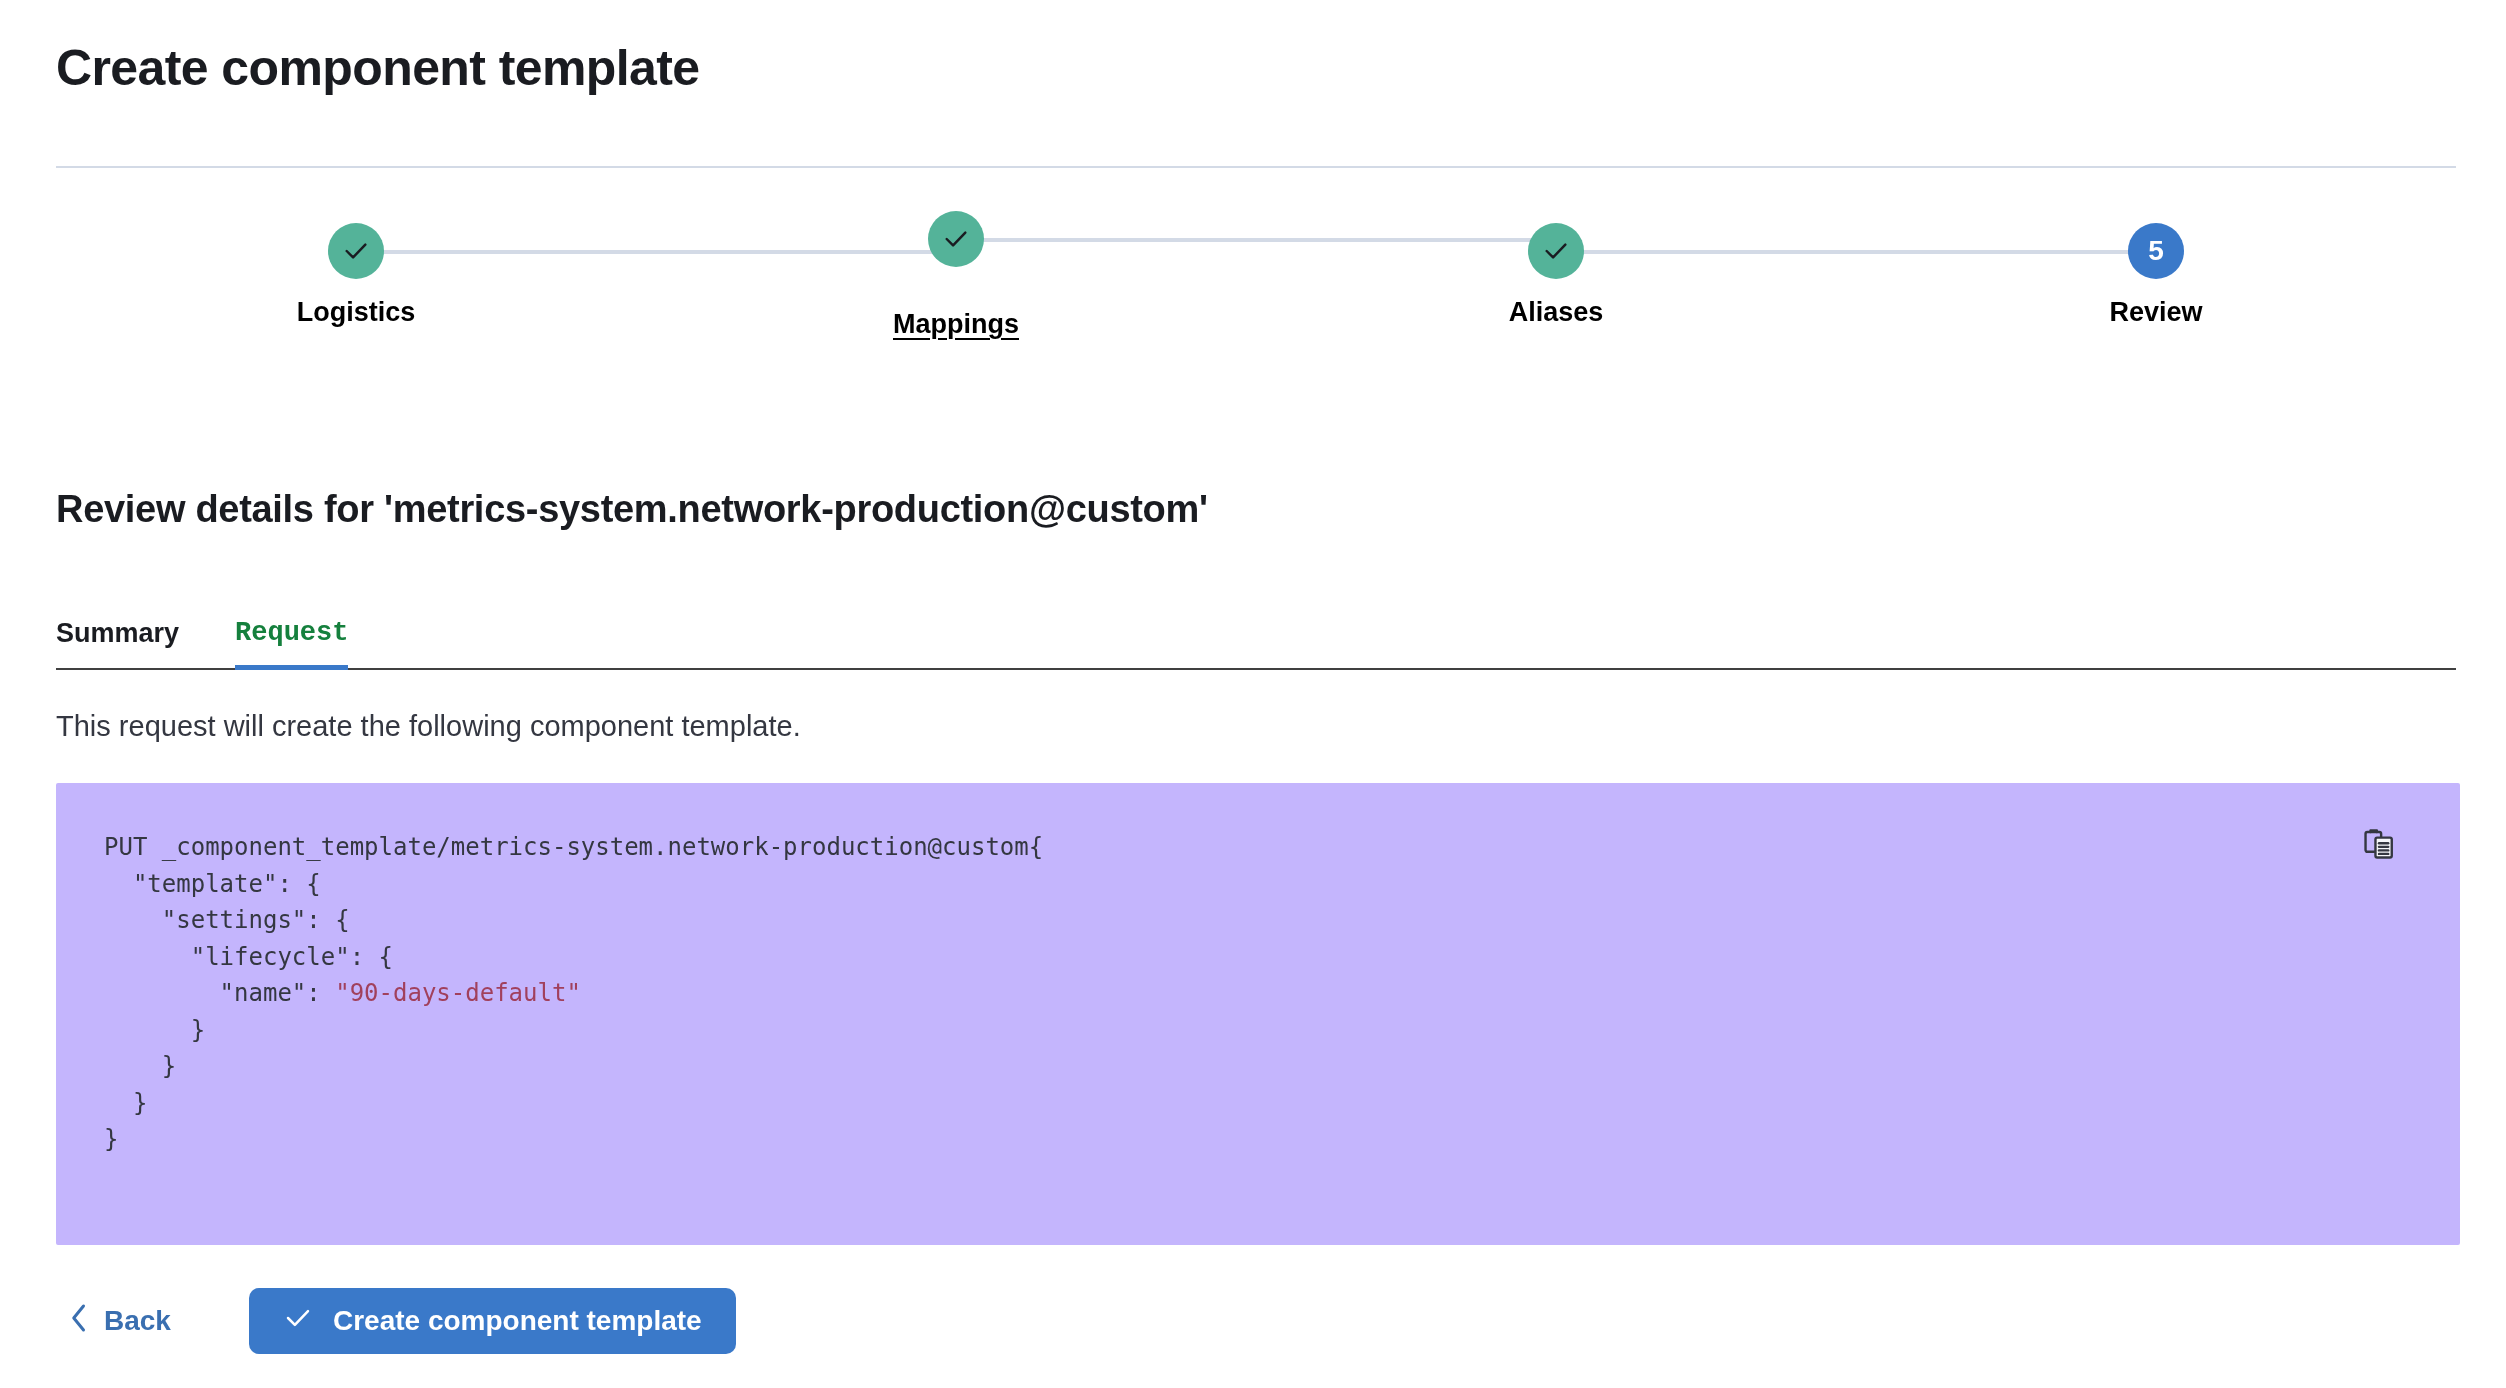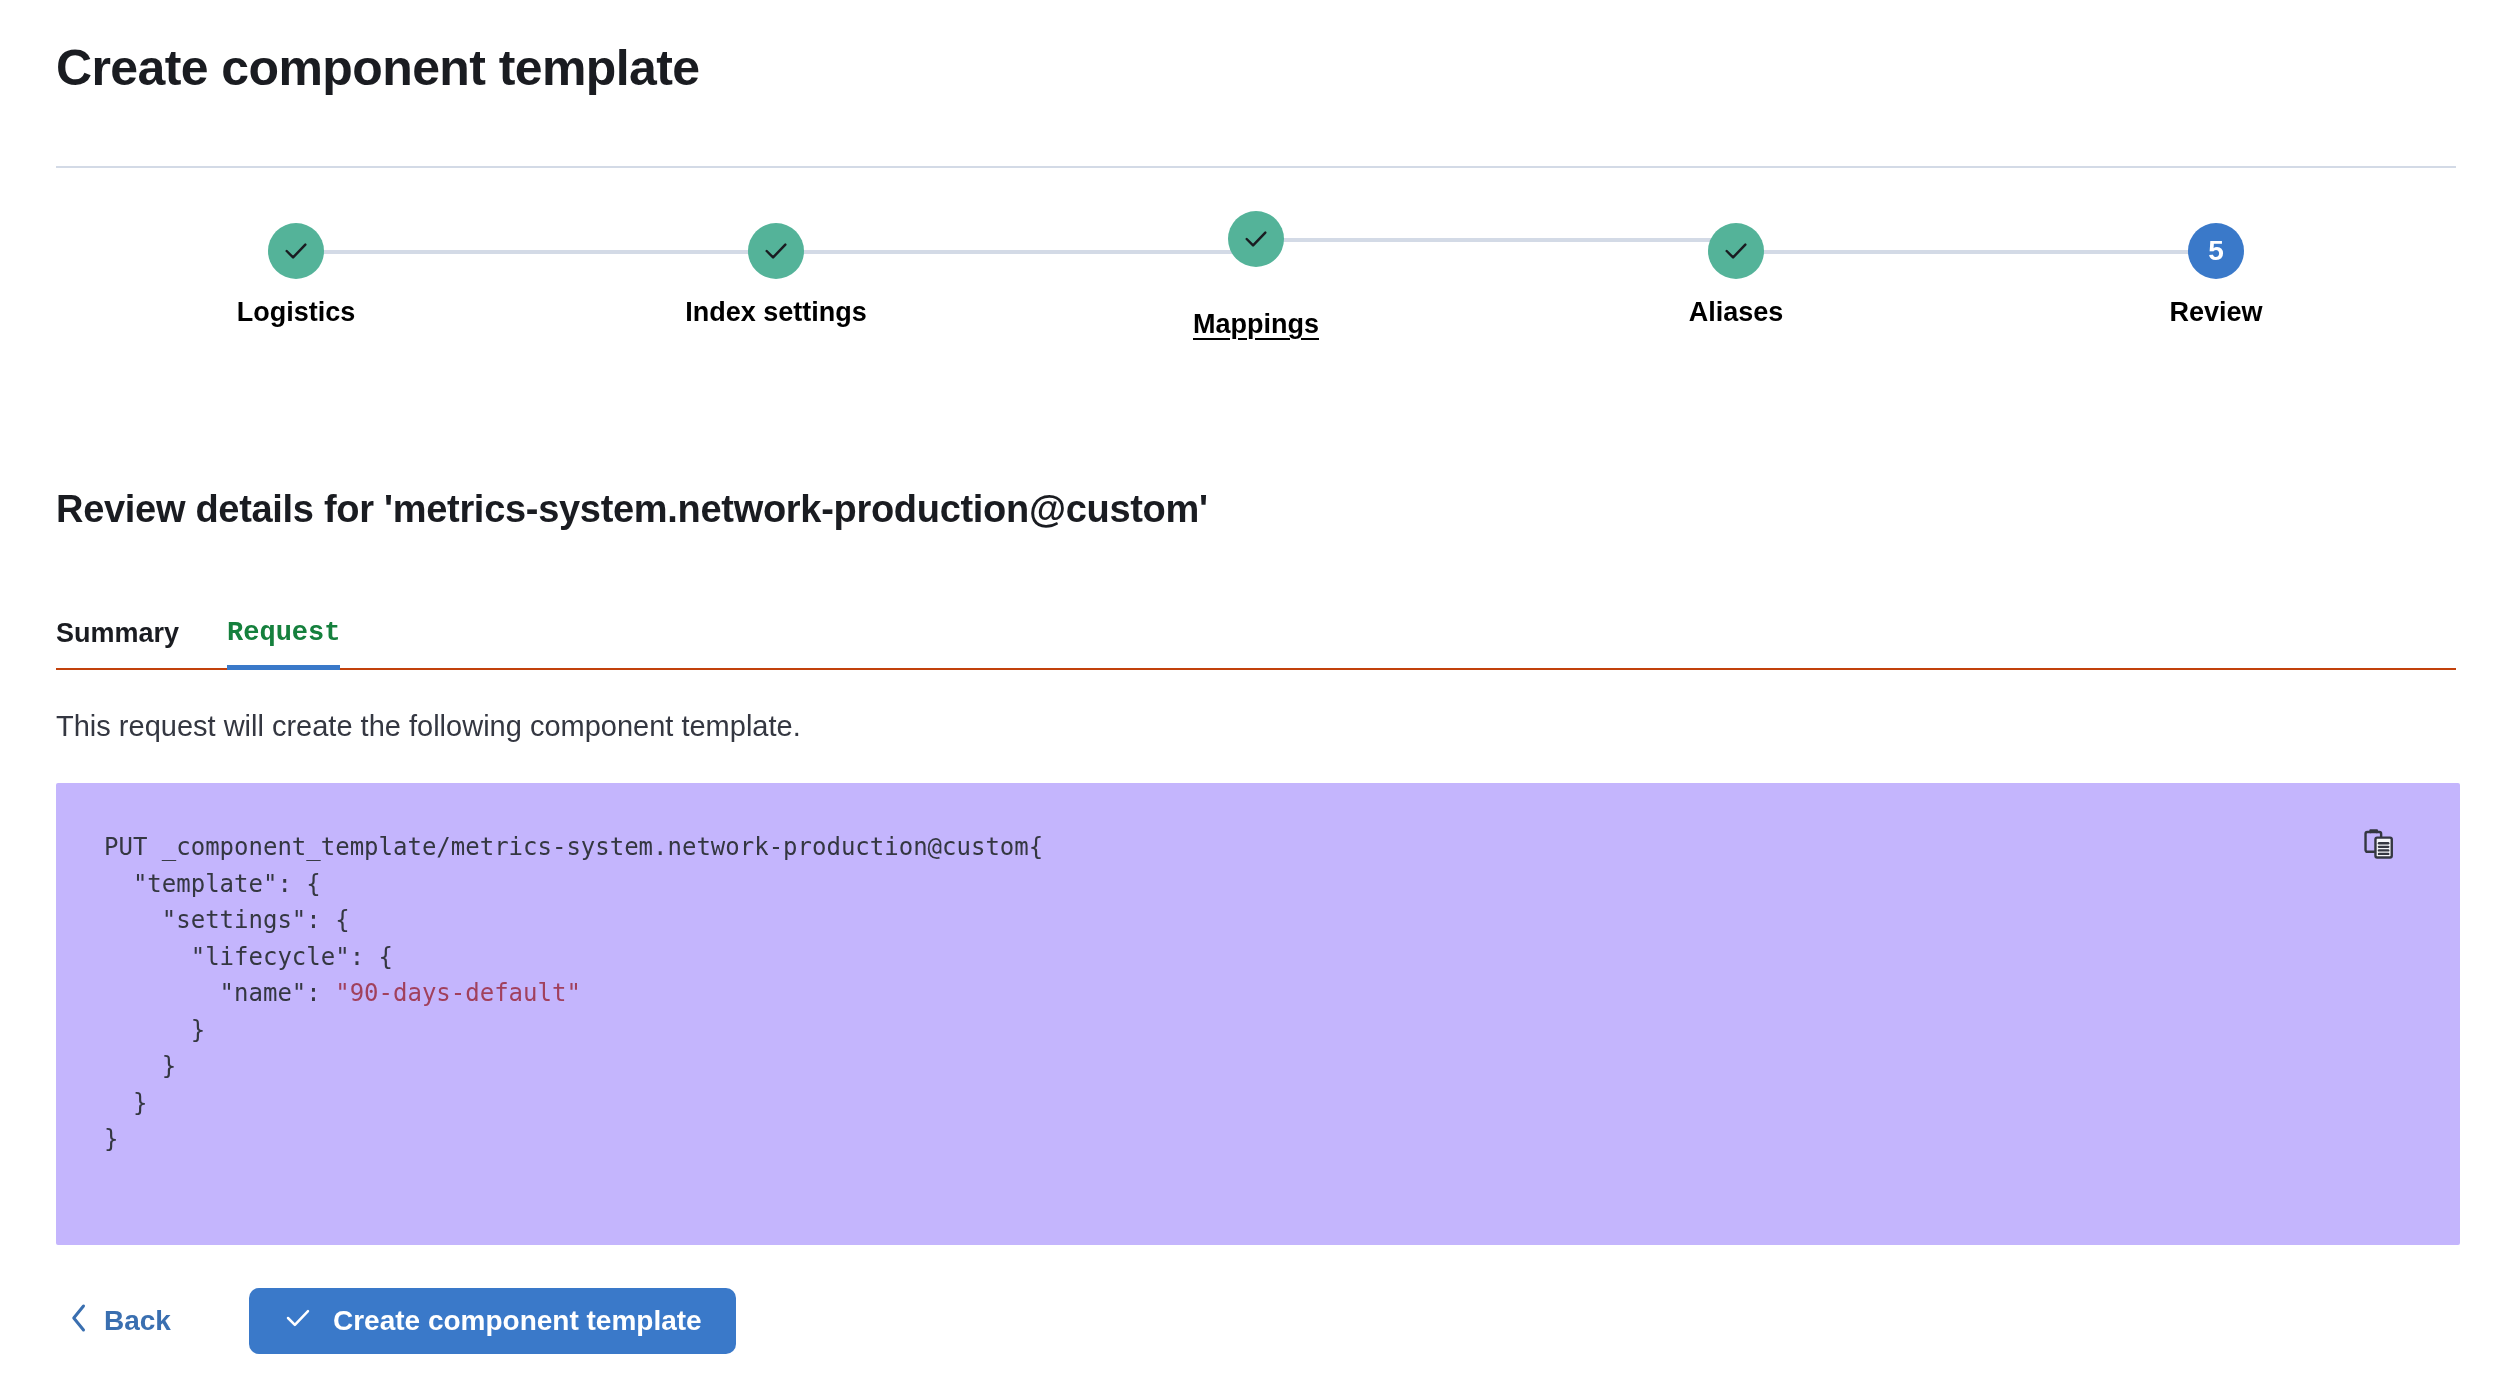--- a/index.html
+++ b/index.html
@@ -118,24 +118,24 @@
     white-space: nowrap;
   }
 
   
   .tabs {
     position: absolute;
     left: 56px;
     top: 598px;
     width: 2400px;
     height: 72px;
-    border-bottom: 2px solid #c2410c;
+    border-bottom: 2px solid #404040;
     display: flex;
     align-items: flex-start;
-    gap: 0;
+    gap: 8px;
   }
   .tab {
     position: relative;
     height: 70px;
     padding: 0 20px 0 0;
     margin-right: 28px;
     font-size: 27px;
     font-weight: 700;
     color: #1a1c21;
     background: none;
@@ -253,29 +253,20 @@
   <div class="stepper">
     <div class="step-track" id="step-track">
         <div class="step">
           <div class="connector" style="left: 50%; width: 100%;"></div>
           <div class="step-circle">
             <svg width="28" height="28" viewBox="0 0 24 24" fill="none" stroke="#1a1c21" stroke-width="2.1" stroke-linecap="round" stroke-linejoin="round" aria-hidden="true">
               <polyline points="4,12 9.5,17.5 20,6.5"></polyline>
             </svg>
           </div>
           <div class="step-label">Logistics</div>
-        </div>
-        <div class="step">
-          <div class="connector" style="left: 50%; width: 100%;"></div>
-          <div class="step-circle">
-            <svg width="28" height="28" viewBox="0 0 24 24" fill="none" stroke="#1a1c21" stroke-width="2.1" stroke-linecap="round" stroke-linejoin="round" aria-hidden="true">
-              <polyline points="4,12 9.5,17.5 20,6.5"></polyline>
-            </svg>
-          </div>
-          <div class="step-label">Index settings</div>
         </div>
         <div class="step">
           <div class="connector" style="left: 50%; width: 100%;"></div>
           <div class="step-circle">
             <svg width="28" height="28" viewBox="0 0 24 24" fill="none" stroke="#1a1c21" stroke-width="2.1" stroke-linecap="round" stroke-linejoin="round" aria-hidden="true">
               <polyline points="4,12 9.5,17.5 20,6.5"></polyline>
             </svg>
           </div>
           <div class="step-label linked">Mappings</div>
         </div>

